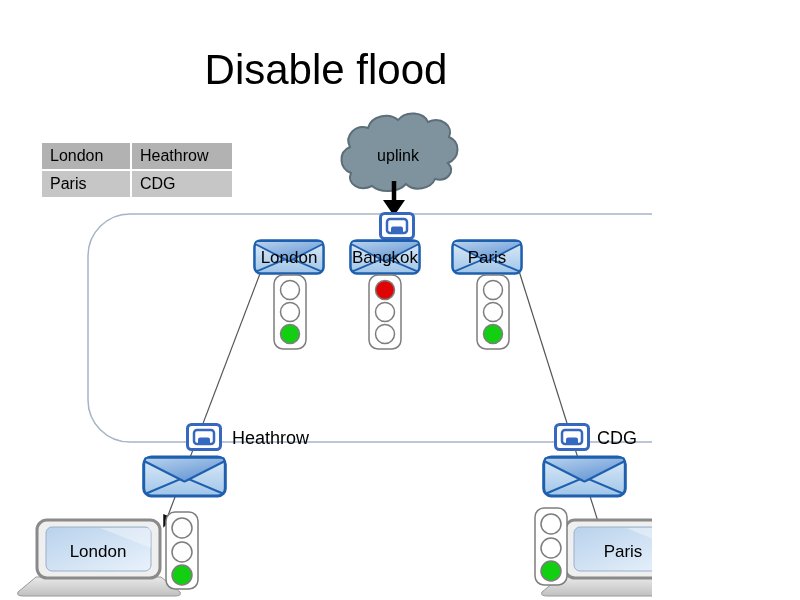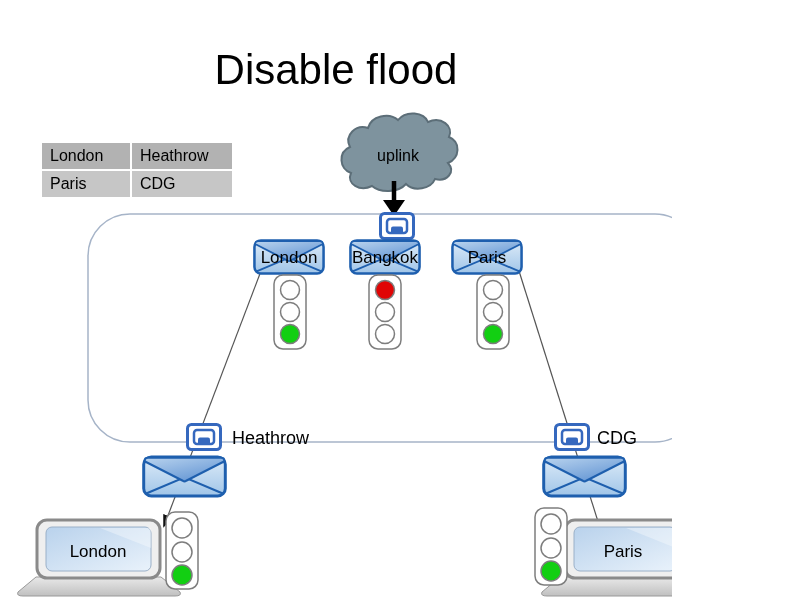--- a/index.html
+++ b/index.html
@@ -1,18 +1,18 @@
 <!DOCTYPE html>
 <html><head>
 <meta charset="utf-8">
 <style>
   html,body { margin:0; padding:0; background:#fff; }
   .slide {
     position:relative; width:652px; height:600px; background:#ffffff;
-    overflow:hidden; font-family:"Liberation Sans", sans-serif;padding-left:20px;
+    overflow:hidden; font-family:"Liberation Sans", sans-serif;
   }
   .slide-title {
     position:absolute; top:46px; left:0; width:100%;
     text-align:center; font-size:42px; font-weight:400; margin:0; color:#000;
   }
   table.mapping {
     position:absolute; left:40px; top:141px;
     border-collapse:separate; border-spacing:2px;
   }
   table.mapping td {

